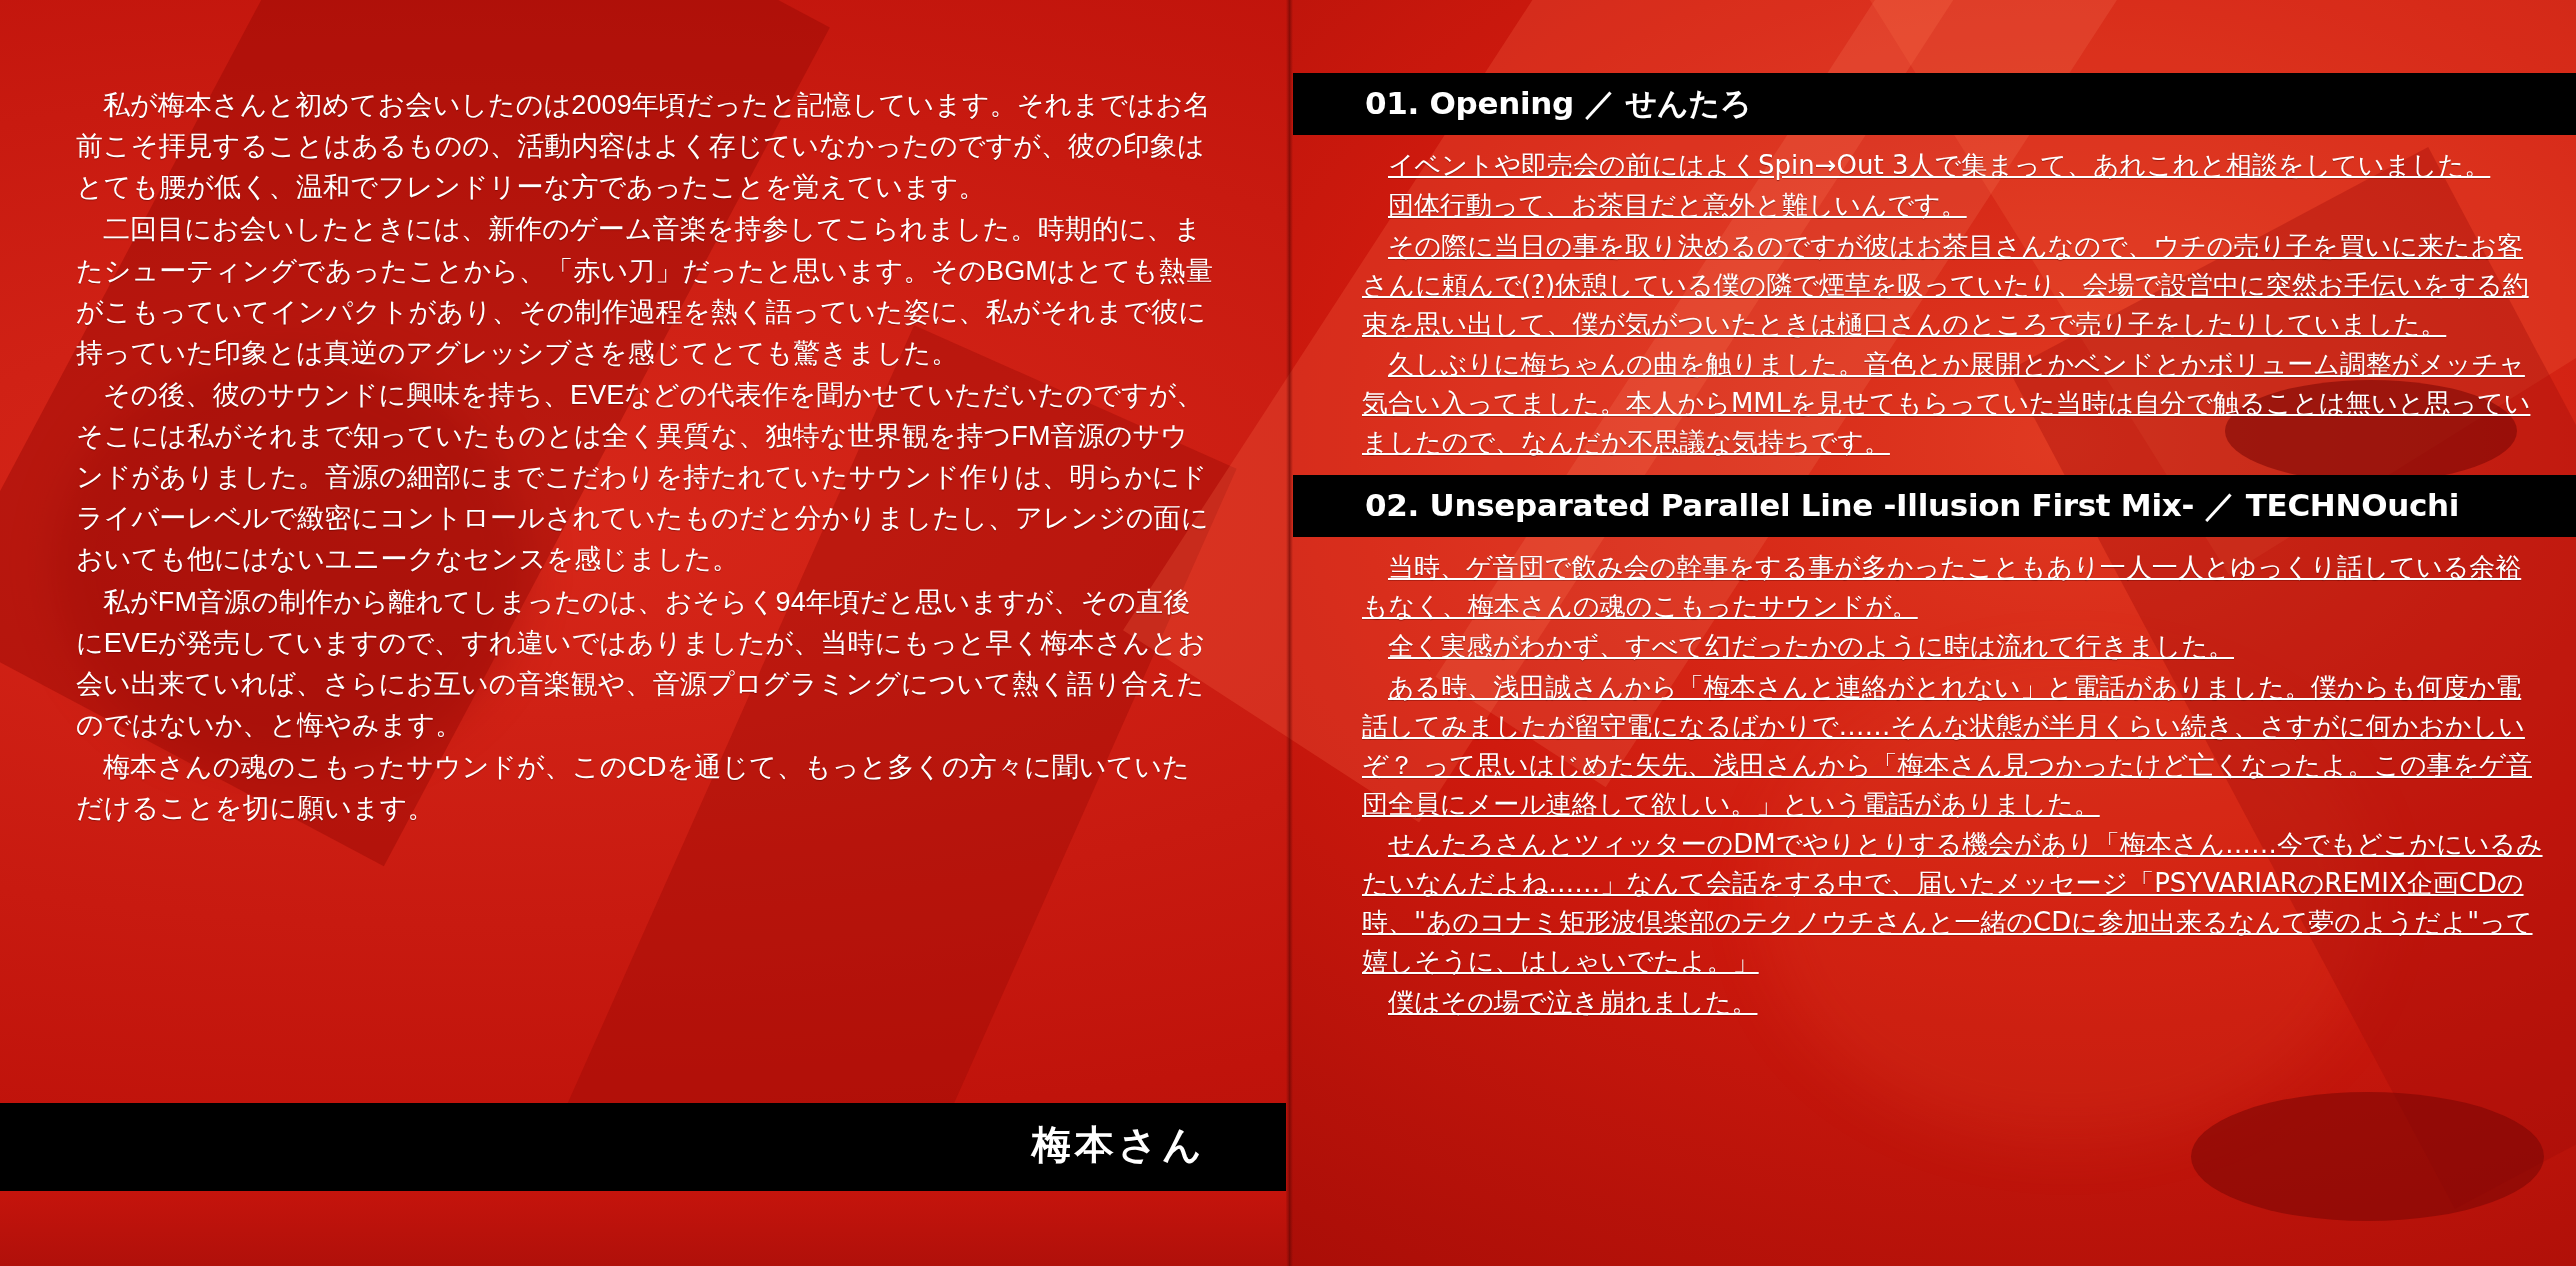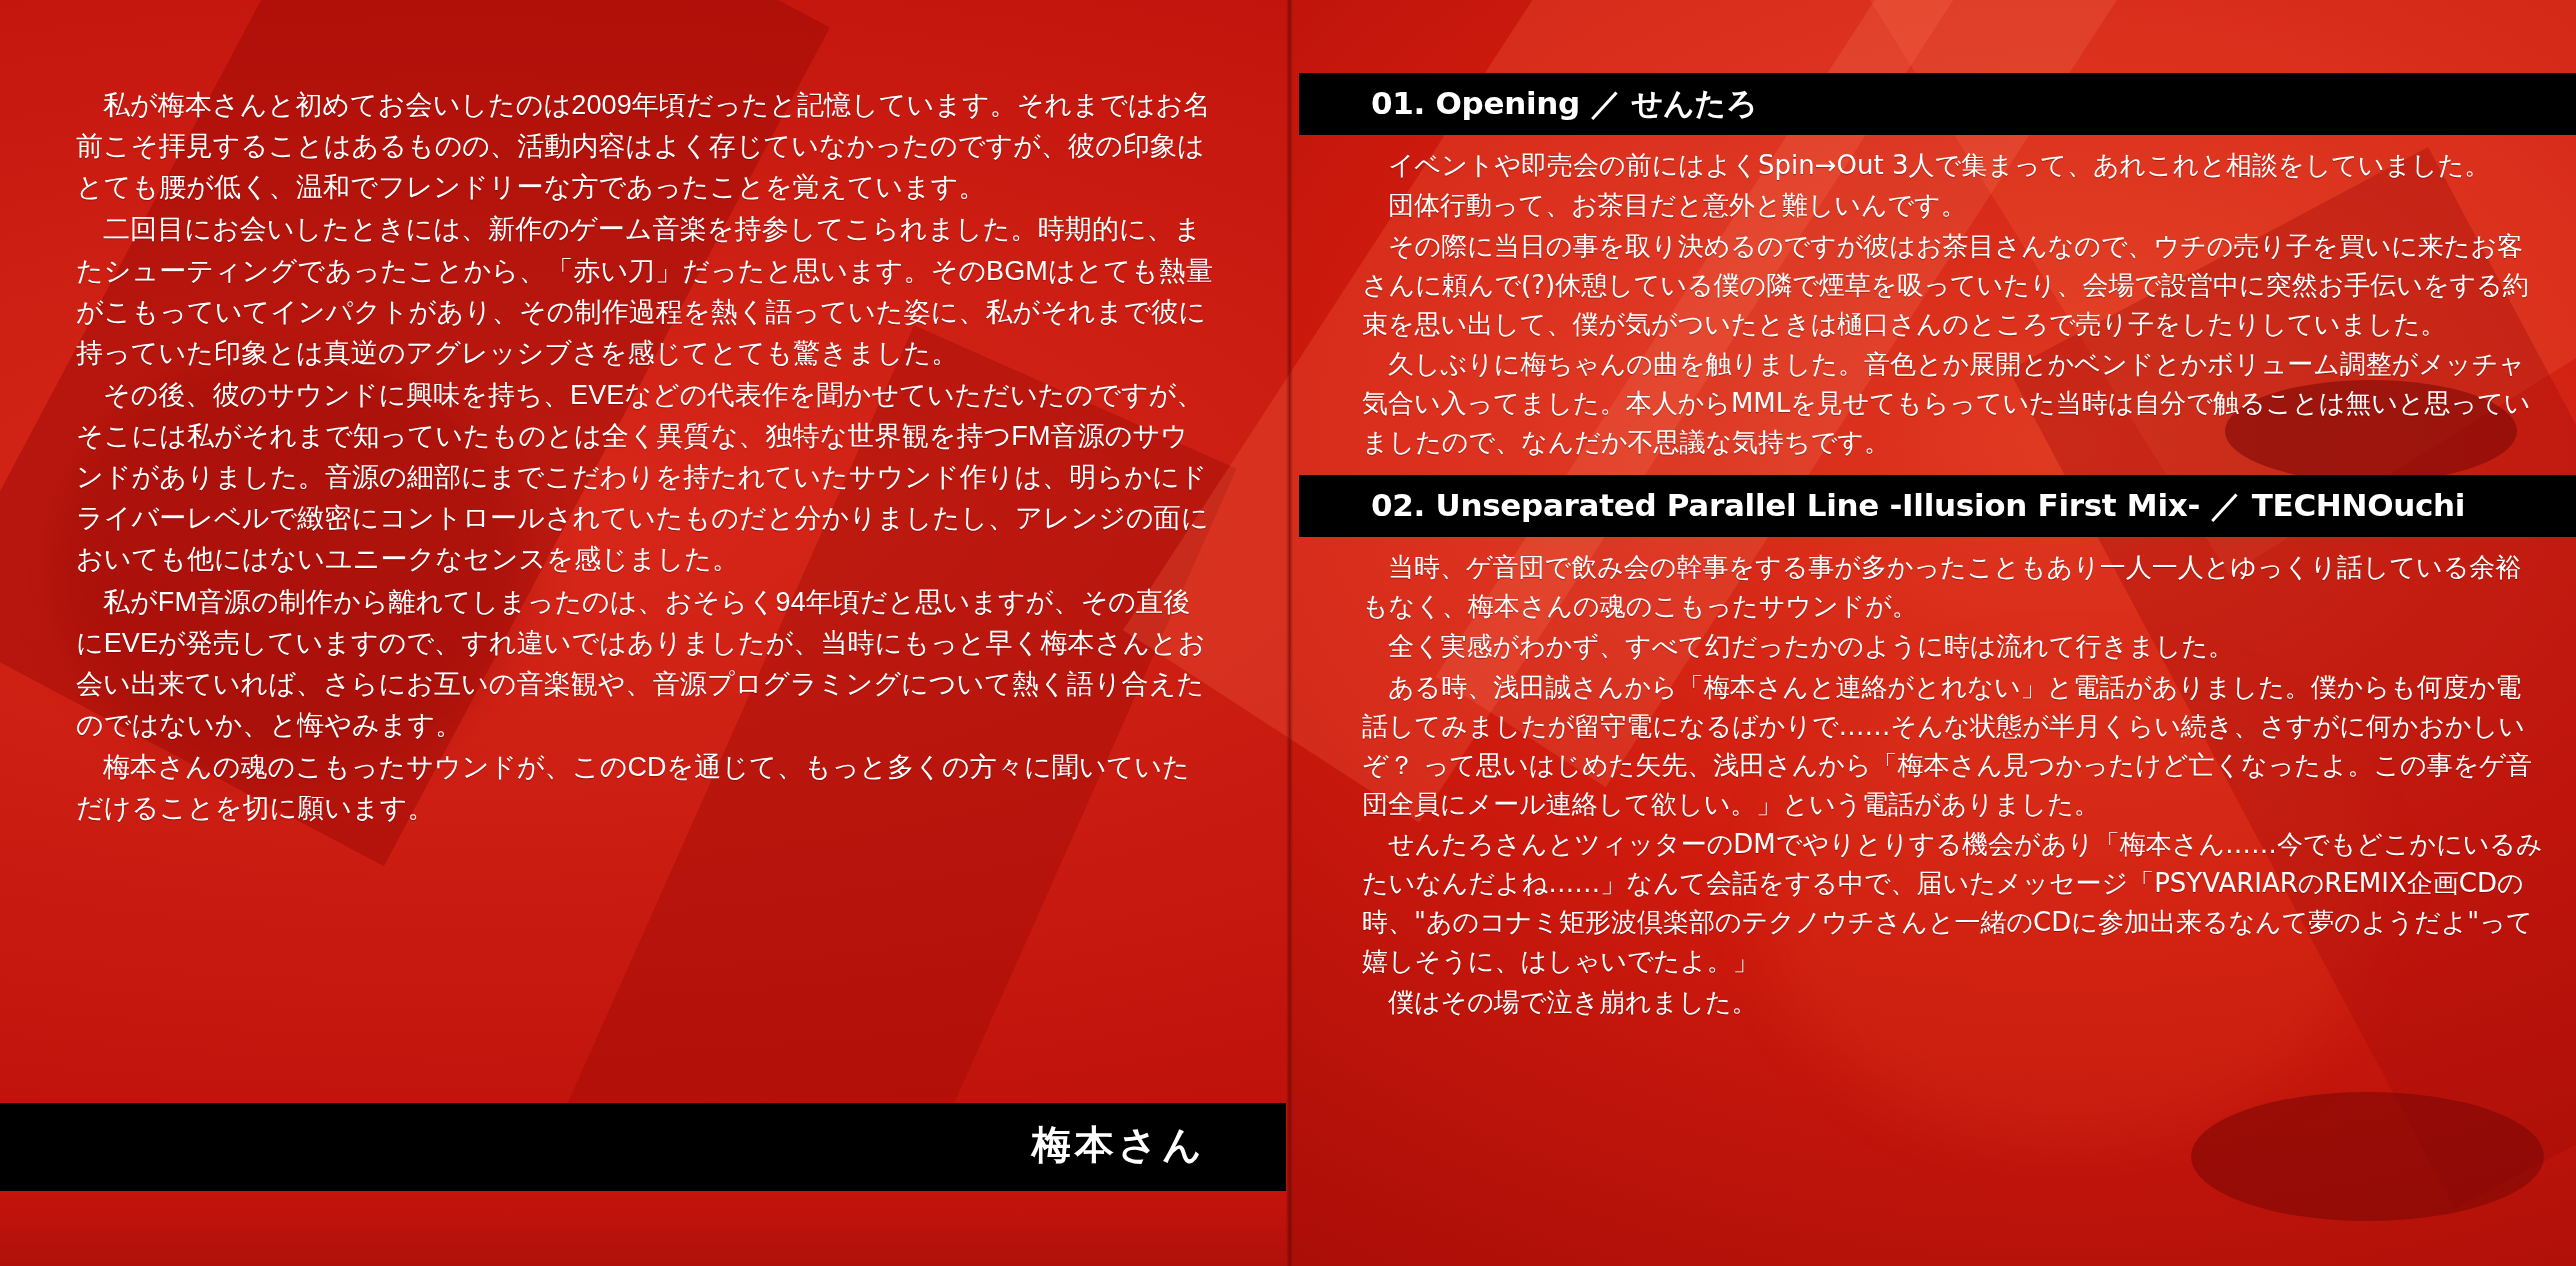--- a/index.html
+++ b/index.html
@@ -110,41 +110,41 @@
     left: 0;
     width: 1283px;
   }
   .track-head {
     background: #000000;
     height: 62px;
     display: flex;
     align-items: center;
     padding-left: 72px;
     box-sizing: border-box;
-    margin-left: 6px;
   }
   .track-head .title {
     color: #ffffff;
     font-size: 31px;
     font-weight: bold;
     letter-spacing: -0.3px;
     white-space: nowrap;
     font-family: "DejaVu Sans", "Liberation Sans", sans-serif;
   }
   .track-body {
     padding: 11px 30px 0 69px;
     color: #ffffff;
     font-size: 26px;
     line-height: 1.5;
     font-family: "DejaVu Sans", "Liberation Sans", sans-serif;
     text-shadow: 0 0.7px 0.7px rgba(80,0,0,.45);
   }
   .track-body p {
     margin: 0 0 1.4px 0;
     text-indent: 26px;
+    text-decoration: underline;
   }
   #track-0 { top: 73px; }
   #track-1 { top: 475px; }
 </style>
 </head>
 <body>
 
 <div class="page">
 
   <div class="bg-base"></div>

